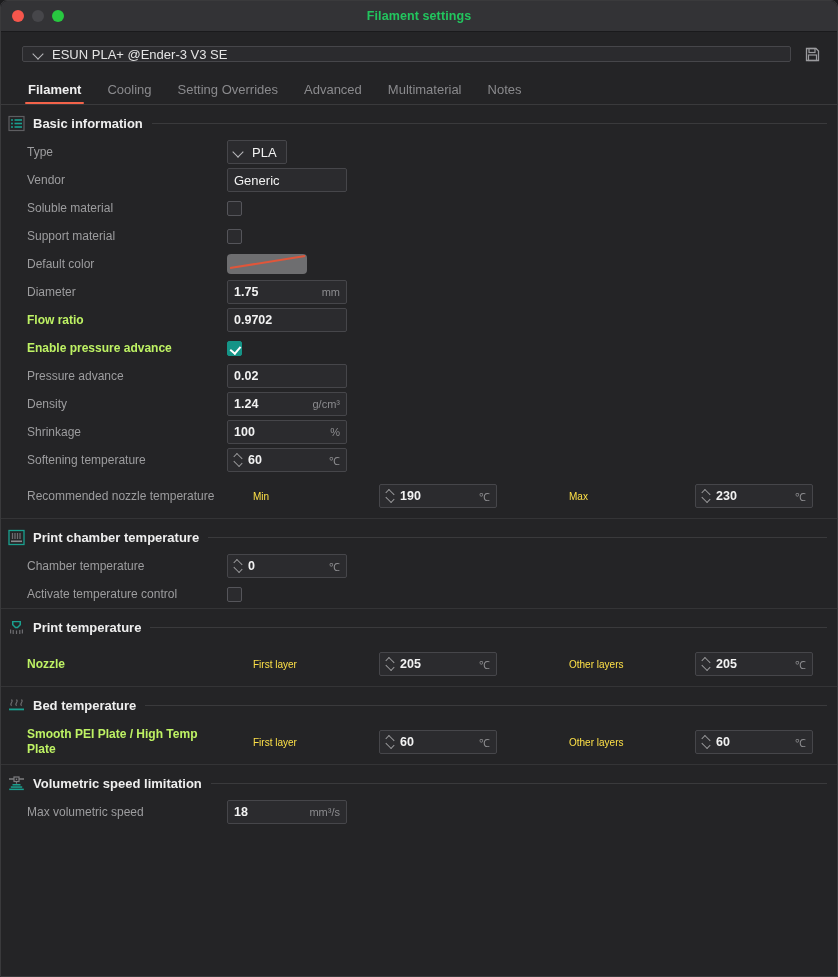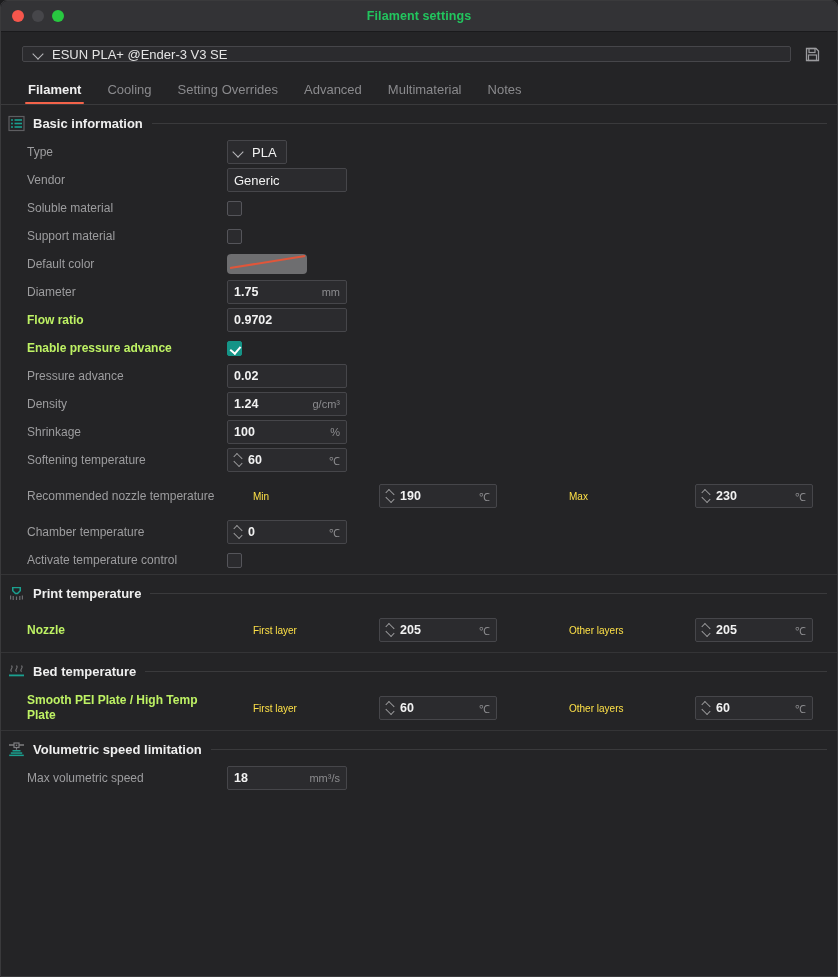--- a/index.html
+++ b/index.html
@@ -355,20 +355,31 @@
       </div>
       <div class="gap20"></div>
       <div class="sub-lbl">Max</div>
       <div class="field w118">
         <span class="spin"></span>
         <span class="fval">230</span>
         <span class="funit">℃</span>
       </div>
     </div>
 
+    <div class="section-head row-sep">
+      <span class="section-icon">
+        <svg width="17" height="17" viewBox="0 0 17 17">
+          <rect x="1" y="1.5" width="15" height="14" fill="none" stroke="#1aa08f" stroke-width="1.3"></rect>
+          <path d="M4.5 4 v6 M7 4 v6 M9.5 4 v6 M12 4 v6" stroke="#6d6d70" stroke-width="1.3"></path>
+          <rect x="3" y="11.5" width="11" height="1.6" fill="#8a8a8d"></rect>
+        </svg>
+      </span>
+      <span class="section-title">Print chamber temperature</span>
+      <span class="section-rule"></span>
+    </div>
 
     <div class="row">
       <div class="lbl">Chamber temperature</div>
       <div class="field w120">
         <span class="spin"></span>
         <span class="fval">0</span>
         <span class="funit">℃</span>
       </div>
     </div>
 

